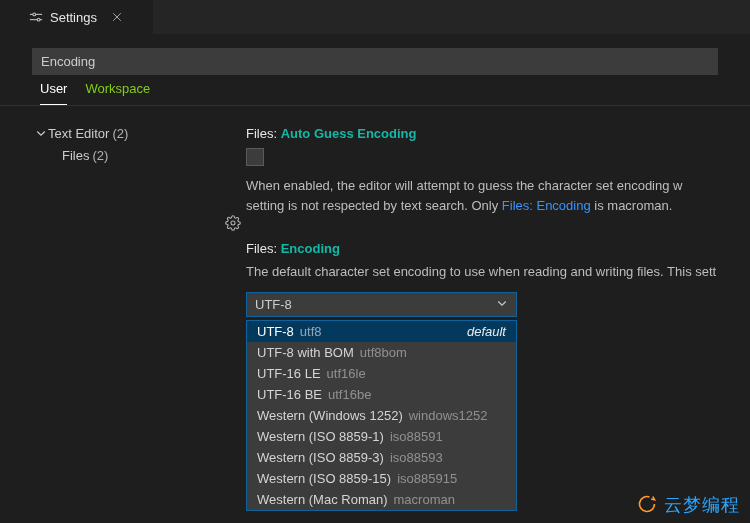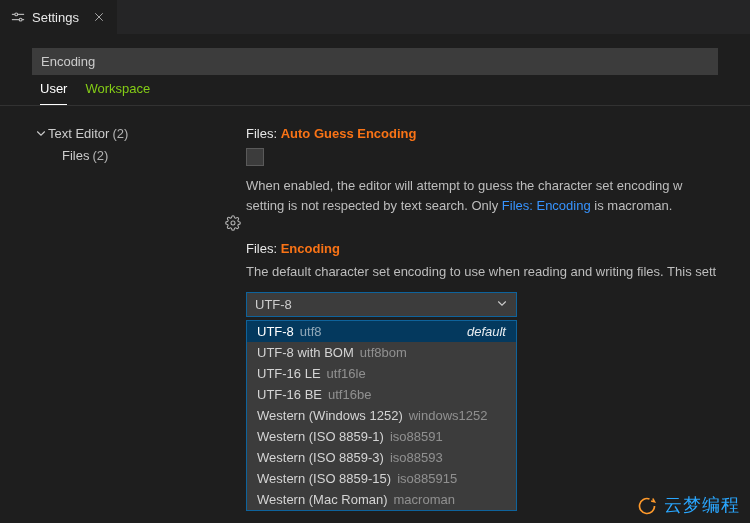--- a/index.html
+++ b/index.html
@@ -12,21 +12,21 @@
   }
   .tabbar {
     height: 34px;
     background: #252526;
     display: flex;
     align-items: stretch;
   }
   .tab {
     display: flex;
     align-items: center;
-    padding: 0 10px;
+    padding: 0 28px;
     background: #1e1e1e;
     border-right: 1px solid #252526;
     gap: 6px;
   }
   .tab .icon { width: 16px; height: 16px; display:flex; align-items:center; justify-content:center; opacity:.9; }
   .tab .label { color:#e7e7e7; }
   .tab .close { width:16px; height:16px; display:flex; align-items:center; justify-content:center; margin-left:6px; opacity:.8; }
   .body {
     display:flex;
     flex-direction:column;
@@ -89,21 +89,21 @@
     position:absolute;
     left:-4px;
     top: 108px;
     width:18px; height:18px;
     opacity:.85;
     display:flex; align-items:center; justify-content:center;
   }
   .setting { margin-bottom: 26px; padding-right: 4px; }
   .setting .title { color:#e7e7e7; margin-bottom:6px; }
   .setting .title .prefix { font-weight:400; }
-  .setting .title .strong { font-weight:600; color:#f97316; }
+  .setting .title .strong { font-weight:600; color:#14b8a6; }
   .checkboxrow { display:flex; gap:10px; align-items:flex-start;flex-direction:column; }
   .chkbox {
     width:18px; height:18px;
     border:1px solid #5a5a5a;
     background:#3c3c3c;
     flex:none;
     margin-top:1px;
   }
   .desc { color:#bdbdbd; line-height:1.5; }
   .desc .link { color:#3794ff; }
@@ -140,21 +140,21 @@
     cursor:pointer;
   }
   .opt.selected { background:#04395e; color:#ffffff; }
   .opt .id { opacity:.55; margin-left:6px; }
   .opt .left { display:flex; align-items:baseline; }
   .opt .badge { font-style:italic; opacity:.9; }
   .watermark {
     position:absolute;
     right:10px; bottom:6px;
     display:flex;
-    align-items:flex-end;
+    align-items:flex-start;
     gap:6px;
     color:#2aa7ff;
     font-size:18px;
     font-weight:500;
     letter-spacing:1px;
     pointer-events:none;
   }
   .watermark .ico {
     width:22px; height:22px;
     display:flex; align-items:center; justify-content:center;

